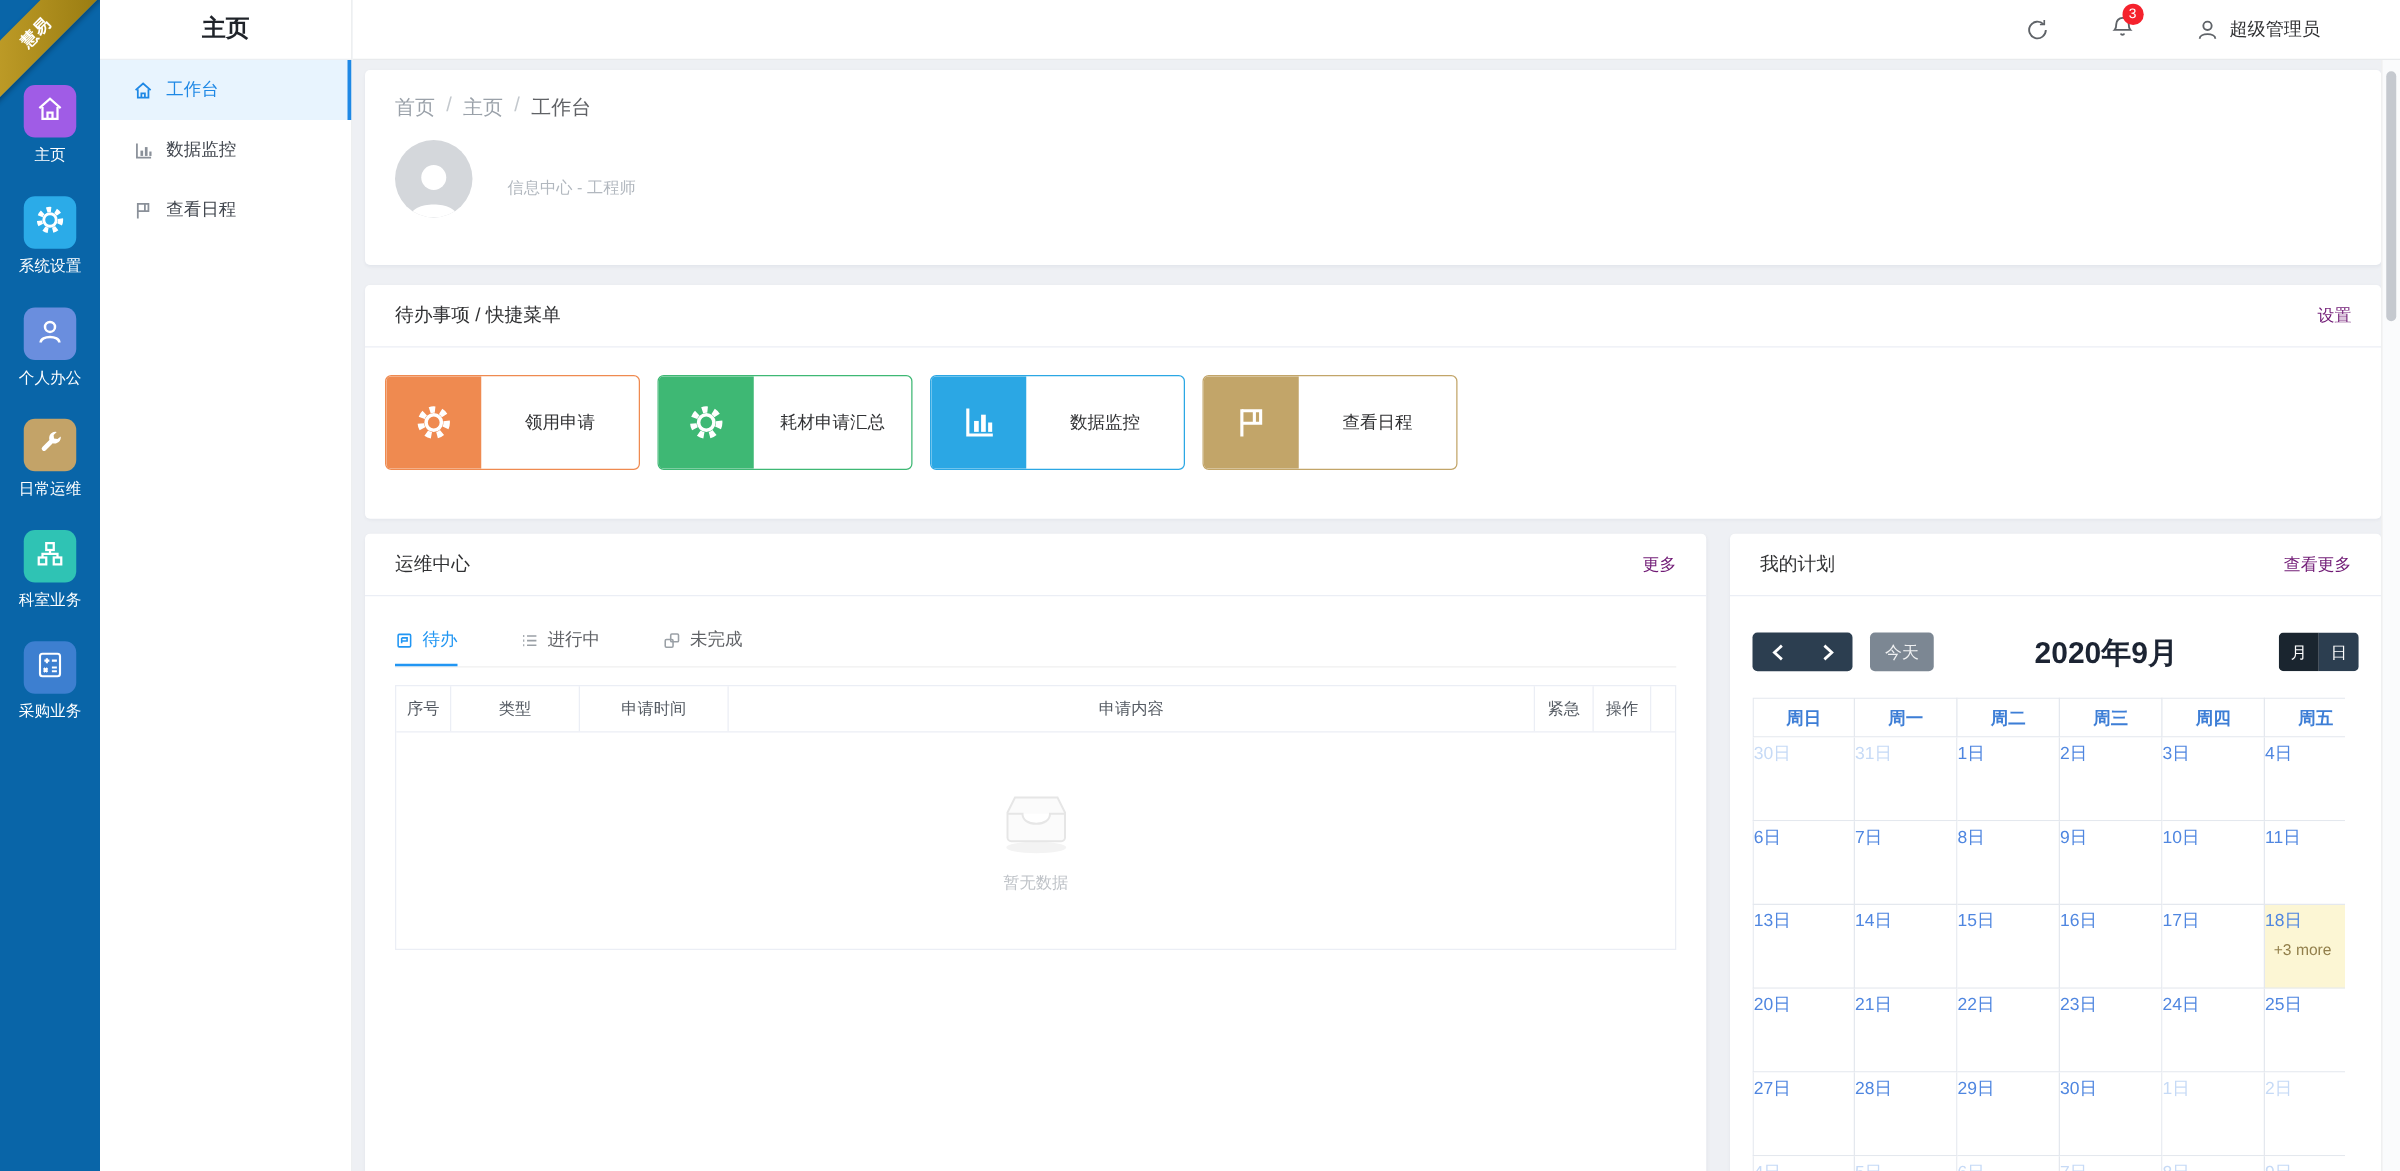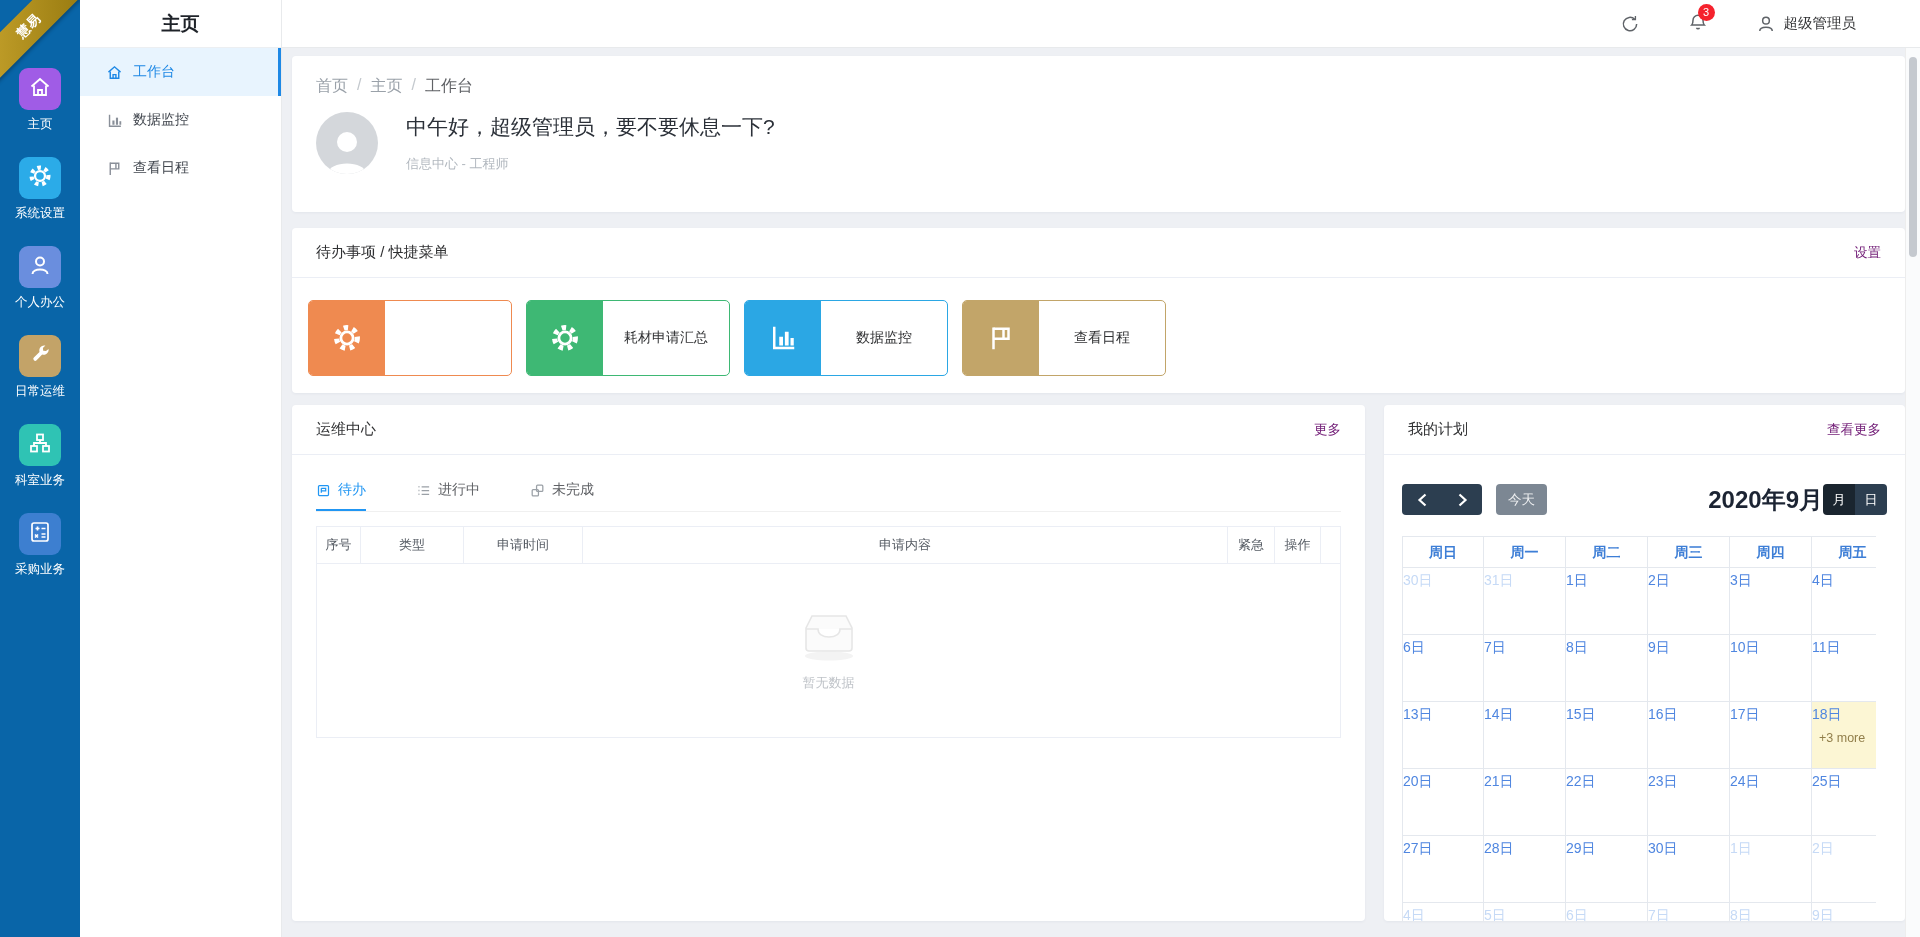--- a/index.html
+++ b/index.html
@@ -51,21 +51,21 @@
   .crumb-sep { margin:0 9px; color:#c3c8cd; }
   .crumb:last-child { color:#606266; }
   .greet-row { display:flex; align-items:center; margin-top:15px; }
   .avatar { width:62px; height:62px; border-radius:50%; background:#d4d7db; overflow:hidden;
     display:flex; align-items:flex-end; justify-content:center; }
   .greet-texts { margin-left:28px; }
   .greet-title { font-size:21px; color:#2b3038; }
   .greet-sub { margin-top:14px; font-size:13px; color:#b2b8bf; }
 
   
-  .quick { margin-top:16px; height:165px; }
+  .quick { margin-top:16px; height:187px; }
   .card-head { height:50px; display:flex; align-items:center; justify-content:space-between;
     padding:0 24px; border-bottom:1px solid #ebeef5; }
   .card-title { font-size:15px; color:#303133; font-weight:500; }
   .blue-link { font-size:13.5px; color:#701a75; cursor:pointer; }
   .quick-btns { display:flex; padding:22px 0 0 16px; }
   .qbtn { width:204px; height:76px; margin-right:14px; border:1px solid var(--c); border-radius:5px;
     display:flex; overflow:hidden; cursor:pointer; background:#fff; }
   .qbtn-ic { width:76px; flex:0 0 76px; background:var(--c); display:flex; align-items:center; justify-content:center; }
   .qbtn-label { flex:1; display:flex; align-items:center; justify-content:center; font-size:14px; color:#303133; }
 
@@ -88,21 +88,21 @@
   .tbody { height:174px; display:flex; flex-direction:column; align-items:center; justify-content:center; }
   .empty-txt { margin-top:8px; font-size:13px; color:#bfc3c8; }
 
   
   .plan { width:521px; flex:0 0 521px; overflow:hidden; }
   .cal-toolbar { display:flex; align-items:center; margin:29px 18px 0; height:31px; }
   .nav-group { display:flex; background:#2c3e50; border-radius:4px; height:31px; }
   .nav-btn { width:40px; display:flex; align-items:center; justify-content:center; cursor:pointer; }
   .today-btn { margin-left:14px; height:31px; padding:0 12px; border-radius:4px; background:rgba(44,62,80,.62);
     color:rgba(255,255,255,.88); font-size:13.5px; display:flex; align-items:center; cursor:default; }
-  .cal-title { flex:1; text-align:right; font-size:24px; font-weight:600; color:#1c2433; }
+  .cal-title { flex:1; text-align:center; font-size:24px; font-weight:600; color:#1c2433; }
   .view-group { display:flex; border-radius:4px; overflow:hidden; height:31px; }
   .view-btn { width:32px; display:flex; align-items:center; justify-content:center; color:#fff;
     font-size:13px; background:#2c3e50; cursor:pointer; }
   .view-btn.active { background:#1a252f; }
   .cal-clip { margin:21px 0 0 18px; width:474px; height:385px; overflow:hidden; }
   .cal-grid { width:492px; }
   .cal-week { display:flex; }
   .cal-hcell { width:82px; height:32px; line-height:31px; text-align:center; font-size:14px; font-weight:bold;
     color:#3d7ed6; border:1px solid #e4e8ee; border-left:none; }
   .cal-hcell:first-child { border-left:1px solid #e4e8ee; }
@@ -257,39 +257,39 @@
           <span class="crumb">工作台</span>
         </div>
         <div class="greet-row">
           <div class="avatar">
             <svg width="54" height="50" viewBox="0 0 54 50">
                 <circle cx="27" cy="18" r="10" fill="#fff"></circle>
                 <path d="M8 50c0-14 38-14 38 0z" fill="#fff"></path>
               </svg>
           </div>
           <div class="greet-texts">
-            <div class="greet-title">中午好，超级管理员，要不要休息一下?</div>
             <div class="greet-sub">信息中心 - 工程师</div>
           </div>
         </div>
       </section>
 
       <section class="card quick">
         <div class="card-head">
           <span class="card-title">待办事项 / 快捷菜单</span>
           <span class="blue-link">设置</span>
         </div>
         <div class="quick-btns">
           <div class="qbtn" style="--c: #ef8a50;">
             <span class="qbtn-ic">
                 <svg width="32" height="32" viewBox="0 0 34 34">
                   <circle cx="17" cy="17" r="11" fill="none" stroke="#fff" stroke-width="5.5" stroke-dasharray="4.7 4.9"></circle>
                   <circle cx="17" cy="17" r="6.5" fill="none" stroke="#fff" stroke-width="3"></circle>
                 </svg>
               </span>
+            <span class="qbtn-label">领用申请</span>
           </div>
           <div class="qbtn" style="--c: #3eb874;">
             <span class="qbtn-ic">
                 <svg width="32" height="32" viewBox="0 0 34 34">
                   <circle cx="17" cy="17" r="11" fill="none" stroke="#fff" stroke-width="5.5" stroke-dasharray="4.7 4.9"></circle>
                   <circle cx="17" cy="17" r="6.5" fill="none" stroke="#fff" stroke-width="3"></circle>
                 </svg>
               </span>
             <span class="qbtn-label">耗材申请汇总</span>
           </div>

